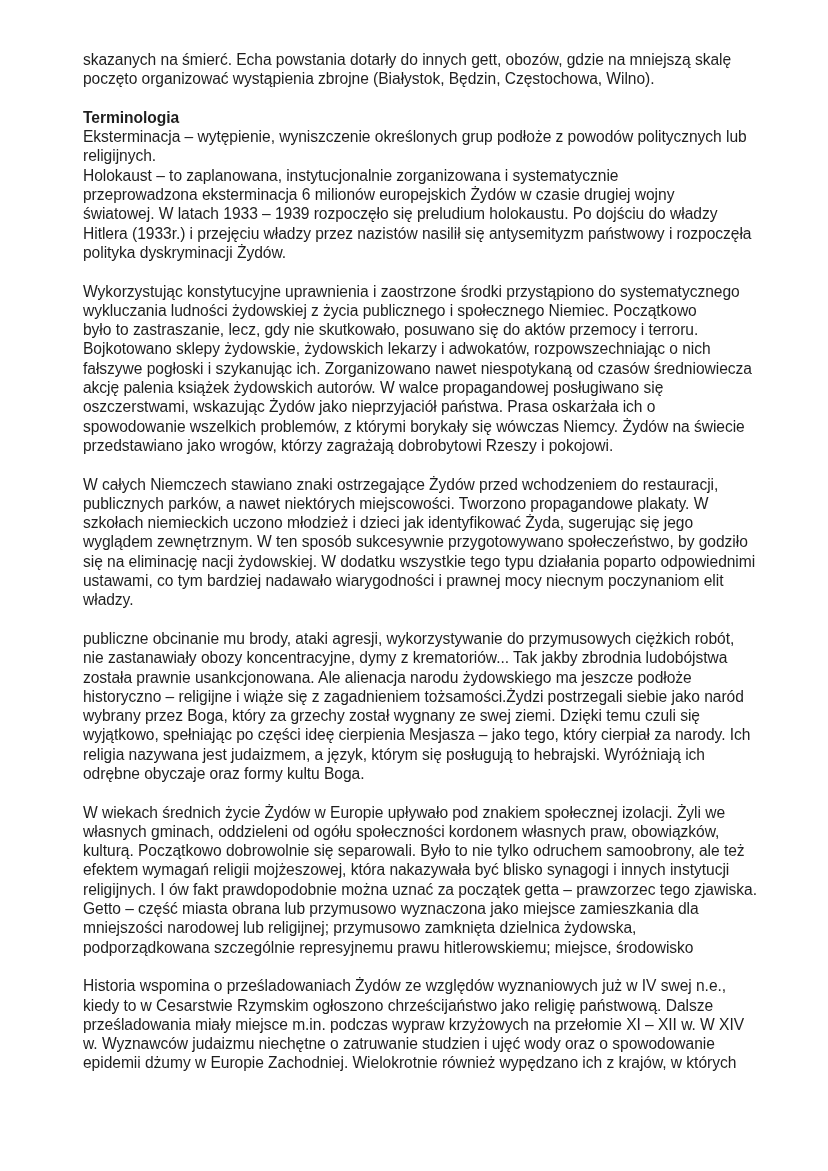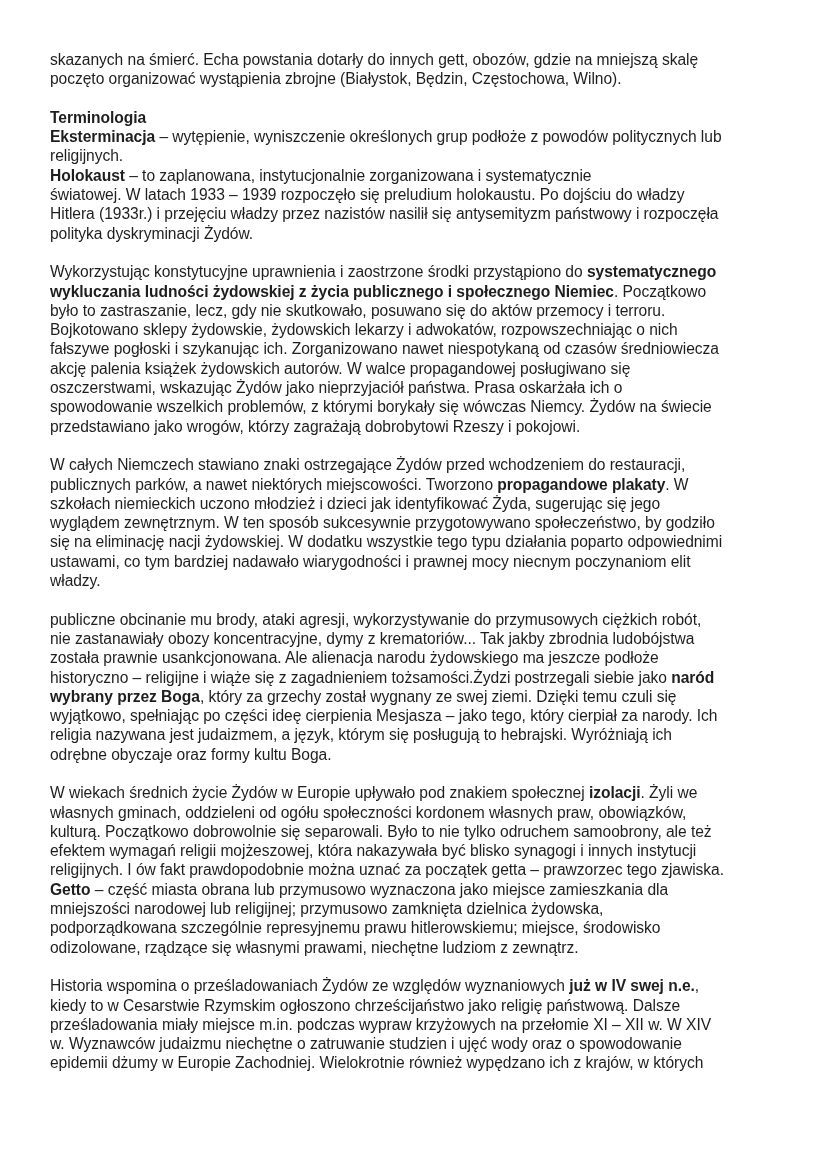--- a/index.html
+++ b/index.html
@@ -18,38 +18,39 @@
     .page {
       position: absolute;
       left: 50px;
       top: 50px;
       width: 740px;
       font-size: 15.6px;
       line-height: 19.3px;
     }
     .para { margin: 0; }
     .gap { height: 19.3px; }
-    .line { display: block; white-space: nowrap; letter-spacing: -0.05px; }
-    .b { font-weight: bold; }
+    .line { display: block; white-space: nowrap; letter-spacing: -0.05px; margin-left: 33px; }
+    .b { font-weight: normal; }
     .heading { font-weight: bold; }
   </style>
 </head>
 <body>
 
 <div class="page" id="page">
     <div class="para">
       <span class="line"><span>skazanych na śmierć. Echa powstania dotarły do innych gett, obozów, gdzie na mniejszą skalę</span></span>
       <span class="line"><span>poczęto organizować wystąpienia zbrojne (Białystok, Będzin, Częstochowa, Wilno).</span></span>
     </div>
     <div class="gap"></div>
     <div class="para">
       <span class="line heading">Terminologia</span>
       <span class="line"><span class="b">Eksterminacja</span><span> – wytępienie, wyniszczenie określonych grup podłoże z powodów politycznych lub</span></span>
       <span class="line"><span>religijnych.</span></span>
       <span class="line"><span class="b">Holokaust</span><span> – to zaplanowana, instytucjonalnie zorganizowana i systematycznie</span></span>
+      <span class="line"><span>przeprowadzona </span><span class="b">eksterminacja 6 milionów europejskich Żydów</span><span> w czasie drugiej wojny</span></span>
       <span class="line"><span>światowej. W latach 1933 – 1939 rozpoczęło się preludium holokaustu. Po dojściu do władzy</span></span>
       <span class="line"><span>Hitlera (1933r.) i przejęciu władzy przez nazistów nasilił się antysemityzm państwowy i rozpoczęła</span></span>
       <span class="line"><span>polityka dyskryminacji Żydów.</span></span>
     </div>
     <div class="gap"></div>
     <div class="para">
       <span class="line"><span>Wykorzystując konstytucyjne uprawnienia i zaostrzone środki przystąpiono do </span><span class="b">systematycznego</span></span>
       <span class="line"><span class="b">wykluczania ludności żydowskiej z życia publicznego i społecznego Niemiec</span><span>. Początkowo</span></span>
       <span class="line"><span>było to zastraszanie, lecz, gdy nie skutkowało, posuwano się do aktów przemocy i terroru.</span></span>
       <span class="line"><span>Bojkotowano sklepy żydowskie, żydowskich lekarzy i adwokatów, rozpowszechniając o nich</span></span>
@@ -83,21 +84,20 @@
     <div class="gap"></div>
     <div class="para">
       <span class="line"><span>W wiekach średnich życie Żydów w Europie upływało pod znakiem społecznej </span><span class="b">izolacji</span><span>. Żyli we</span></span>
       <span class="line"><span>własnych gminach, oddzieleni od ogółu społeczności kordonem własnych praw, obowiązków,</span></span>
       <span class="line"><span>kulturą. Początkowo dobrowolnie się separowali. Było to nie tylko odruchem samoobrony, ale też</span></span>
       <span class="line"><span>efektem wymagań religii mojżeszowej, która nakazywała być blisko synagogi i innych instytucji</span></span>
       <span class="line"><span>religijnych. I ów fakt prawdopodobnie można uznać za początek getta – prawzorzec tego zjawiska.</span></span>
       <span class="line"><span class="b">Getto</span><span> – część miasta obrana lub przymusowo wyznaczona jako miejsce zamieszkania dla</span></span>
       <span class="line"><span>mniejszości narodowej lub religijnej; przymusowo zamknięta dzielnica żydowska,</span></span>
       <span class="line"><span>podporządkowana szczególnie represyjnemu prawu hitlerowskiemu; miejsce, środowisko</span></span>
-      <span class="line"><span>odizolowane, rządzące się własnymi prawami, niechętne ludziom z zewnątrz.</span></span>
     </div>
     <div class="gap"></div>
     <div class="para">
       <span class="line"><span>Historia wspomina o prześladowaniach Żydów ze względów wyznaniowych </span><span class="b">już w IV swej n.e.</span><span>,</span></span>
       <span class="line"><span>kiedy to w Cesarstwie Rzymskim ogłoszono chrześcijaństwo jako religię państwową. Dalsze</span></span>
       <span class="line"><span>prześladowania miały miejsce m.in. podczas wypraw krzyżowych na przełomie XI – XII w. W XIV</span></span>
       <span class="line"><span>w. Wyznawców judaizmu niechętne o zatruwanie studzien i ujęć wody oraz o spowodowanie</span></span>
       <span class="line"><span>epidemii dżumy w Europie Zachodniej. Wielokrotnie również wypędzano ich z krajów, w których</span></span>
     </div>
   </div>

